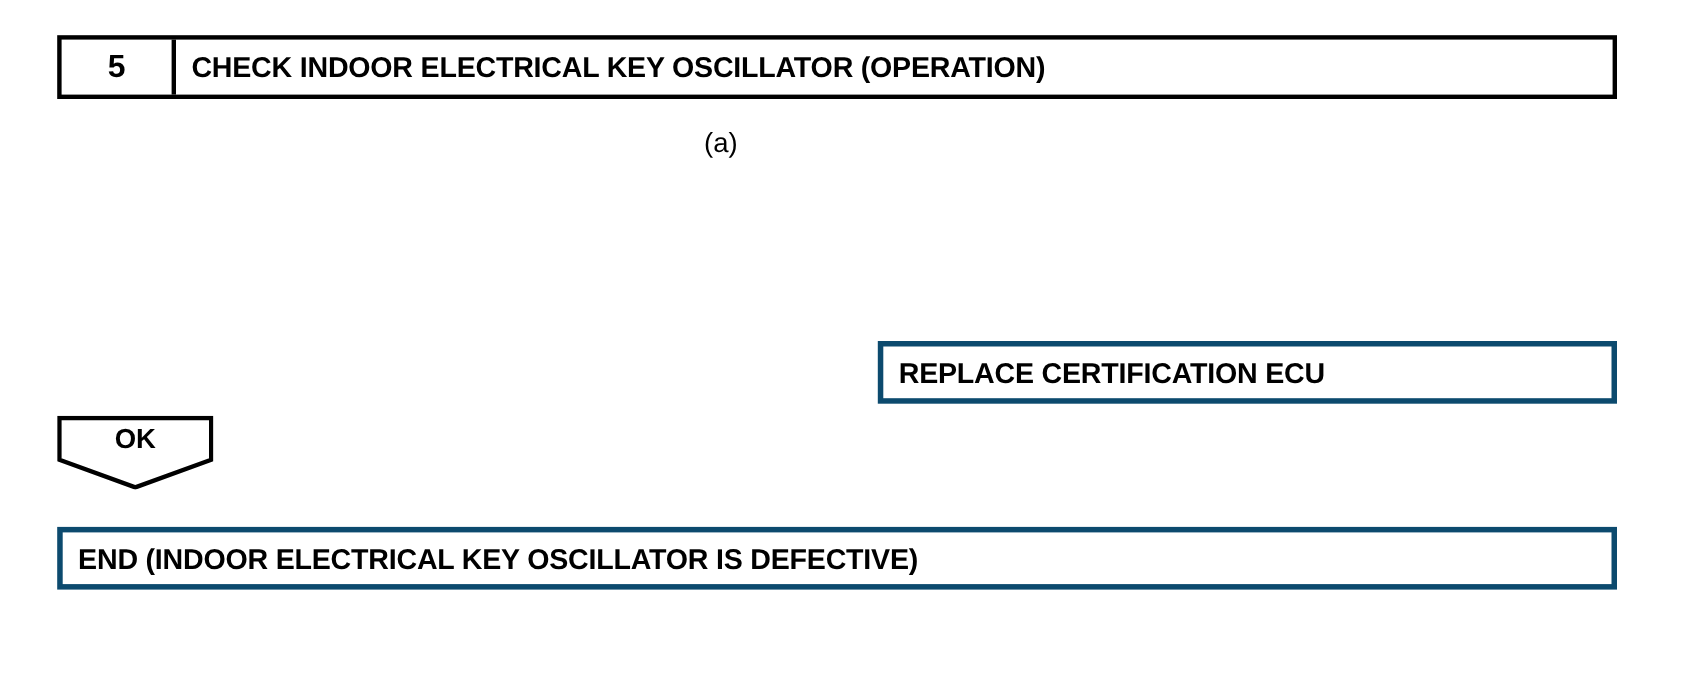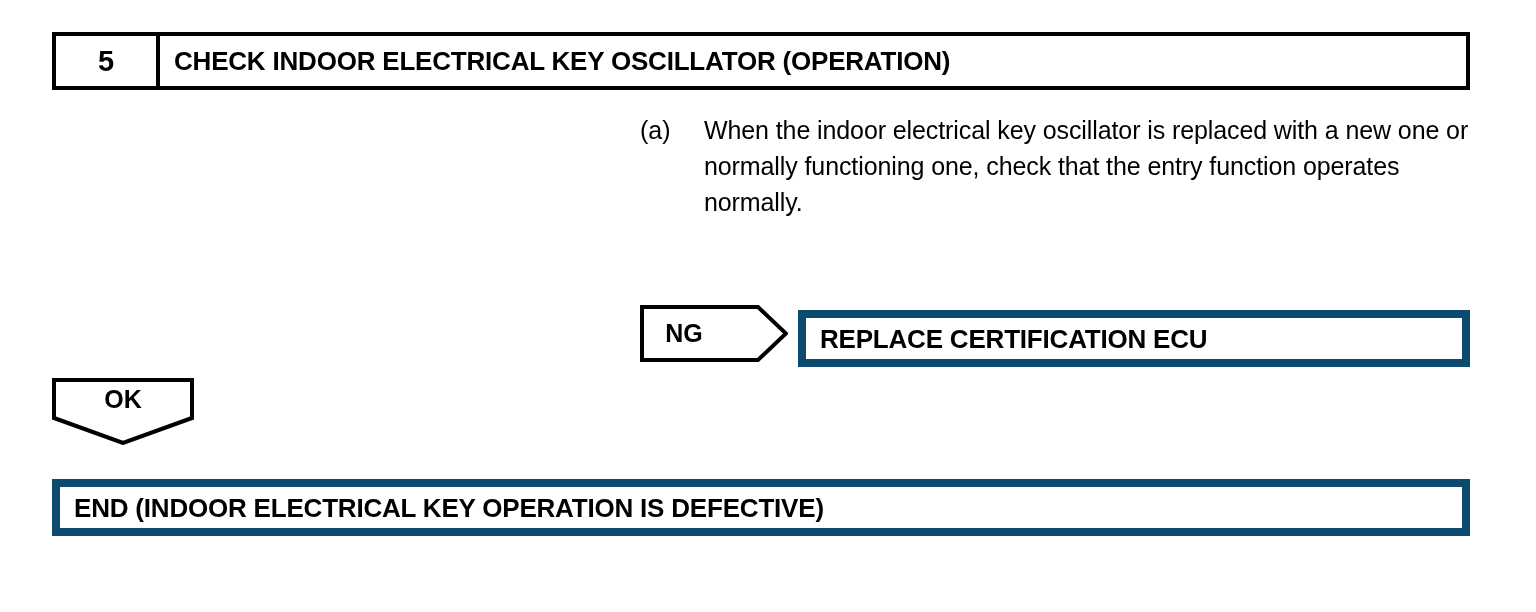--- a/index.html
+++ b/index.html
@@ -131,21 +131,21 @@
     font-size: 25px;
     font-weight: bold;
     line-height: 1;
     pointer-events: none;
   }
 
   
   .result-box {
     position: absolute;
     box-sizing: border-box;
-    border: 8px solid #0c4a6e;
+    border: 5px solid #0c4a6e;
     background: #ffffff;
     display: flex;
     align-items: center;
     padding-left: 14px;
   }
   .result-box .result-text {
     font-size: 26px;
     font-weight: bold;
     letter-spacing: -0.2px;
     line-height: 1;
@@ -203,40 +203,33 @@
     </div>
     <div class="step-title-cell">
       <span class="step-title">CHECK INDOOR ELECTRICAL KEY OSCILLATOR (OPERATION)</span>
     </div>
   </div>
 
   <div class="procedure">
     <div class="proc-row">
       <div class="proc-marker">(a)</div>
       <div class="proc-body">
-        <div class="proc-text">When the indoor electrical key oscillator is replaced with a new one or normally functioning one, check that the entry function operates normally.</div>
       </div>
     </div>
   </div>
 
-  <div class="ng-arrow">
-    <svg viewBox="0 0 148 57" xmlns="http://www.w3.org/2000/svg">
-      <polygon points="2,2 118,2 146,28.5 118,55 2,55" fill="#ffffff" stroke="#000000" stroke-width="4" stroke-linejoin="miter"></polygon>
-    </svg>
-    <span class="label">NG</span>
-  </div>
 
   <div class="result-box" id="replace-box">
     <span class="result-text">REPLACE CERTIFICATION ECU</span>
   </div>
 
   <div class="ok-pentagon">
     <svg viewBox="0 0 142 67" xmlns="http://www.w3.org/2000/svg">
       <polygon points="2,2 140,2 140,40 71,65 2,40" fill="#ffffff" stroke="#000000" stroke-width="4" stroke-linejoin="miter"></polygon>
     </svg>
     <span class="label">OK</span>
   </div>
 
   <div class="result-box" id="end-box">
-    <span class="result-text">END (INDOOR ELECTRICAL KEY OPERATION IS DEFECTIVE)</span>
+    <span class="result-text">END (INDOOR ELECTRICAL KEY OSCILLATOR IS DEFECTIVE)</span>
   </div>
 
 </div>
 
 </body></html>

